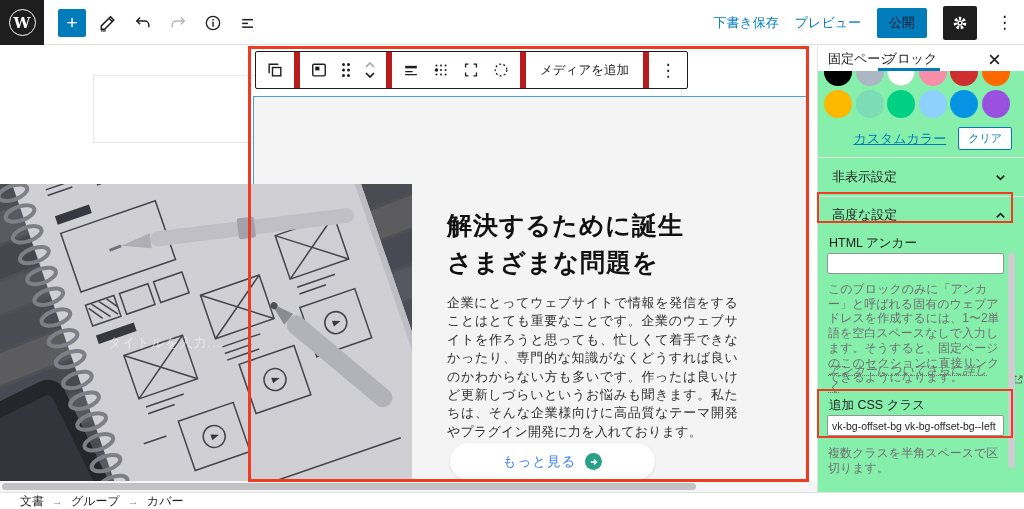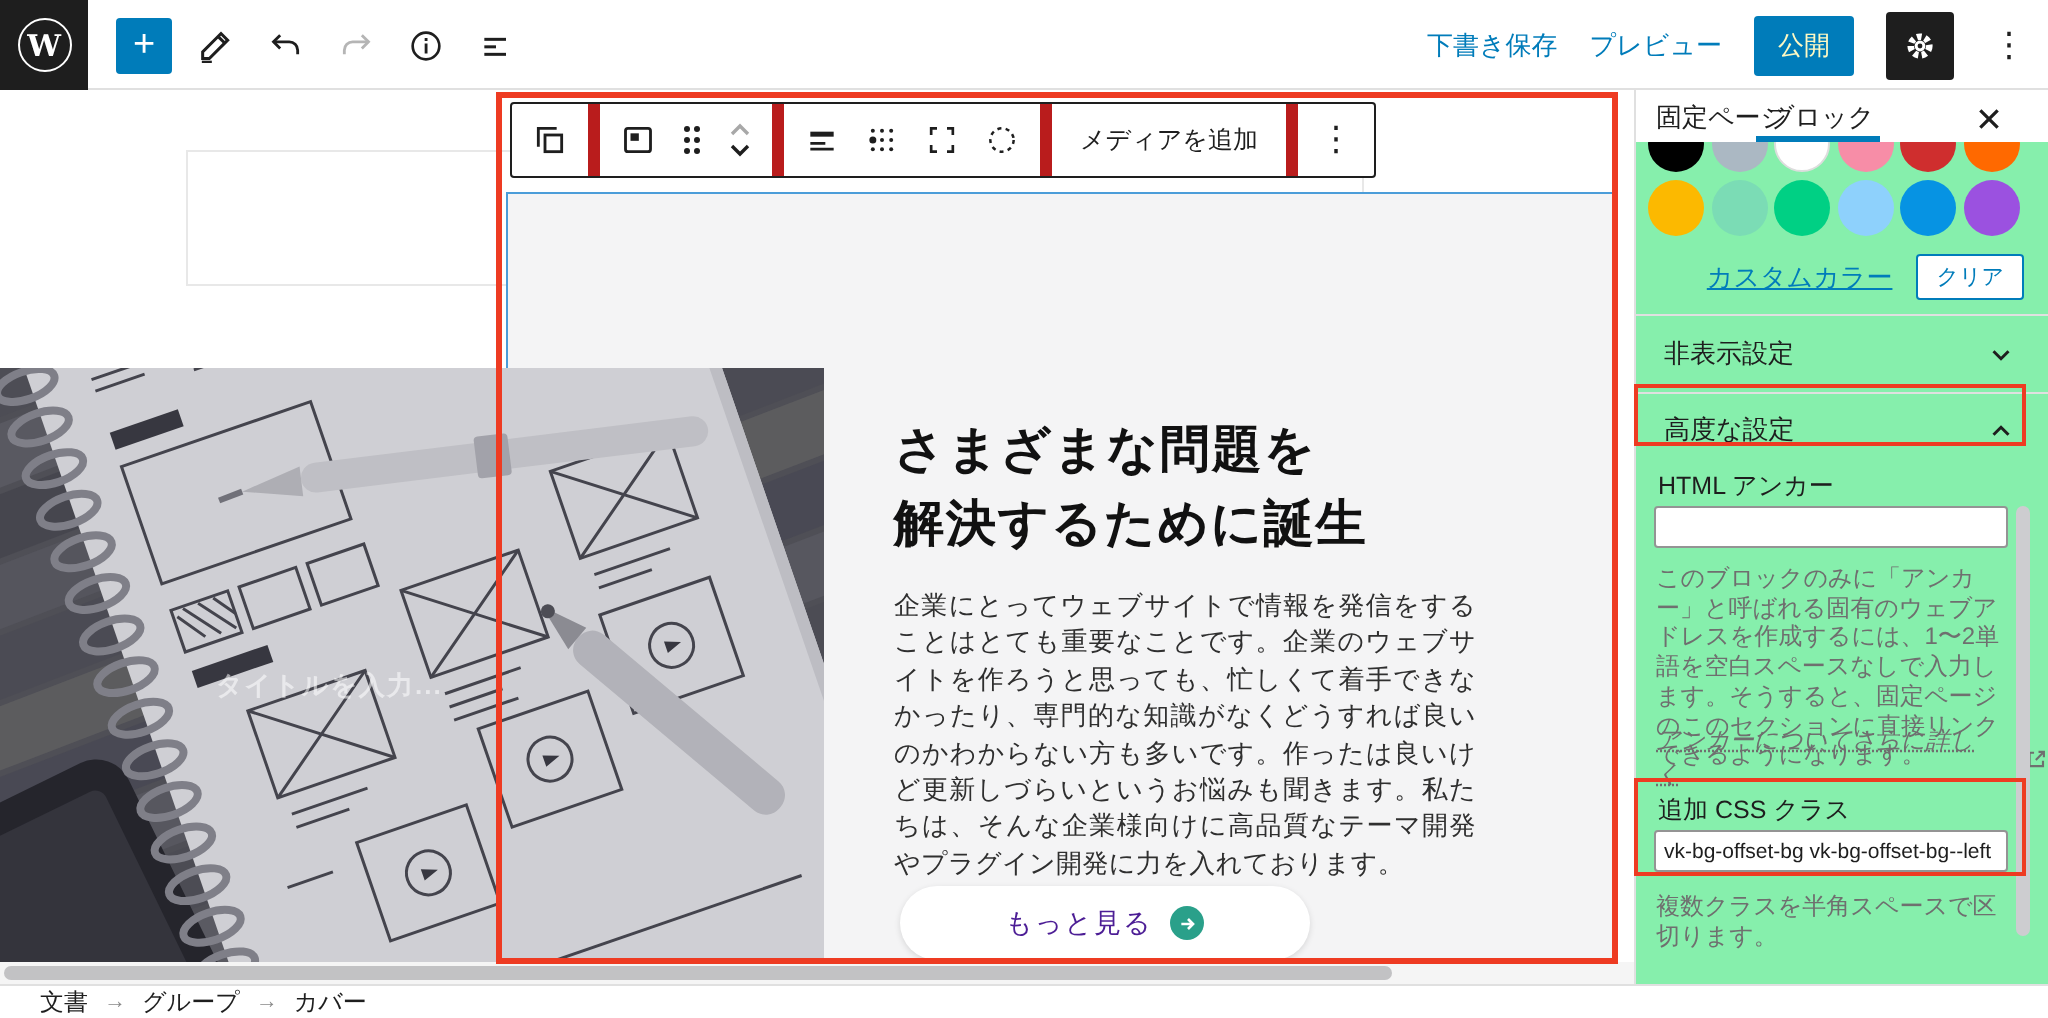--- a/index.html
+++ b/index.html
@@ -14,44 +14,44 @@
                  display:flex; align-items:center; justify-content:center; }
   .wp-circle { width:27px; height:27px; border:1.6px solid #fff; border-radius:50%;
                display:flex; align-items:center; justify-content:center;
                color:#fff; font-family:"DejaVu Serif","Liberation Serif",serif; font-size:15px; font-weight:700; }
   .tb-left { position:absolute; left:58px; top:0; height:45px; display:flex; align-items:center; gap:9px; }
   .inserter-btn { width:28px; height:28px; background:#007cba; border-radius:2px; color:#fff;
                   display:flex; align-items:center; justify-content:center; font-size:19px; font-weight:400; cursor:pointer; }
   .tb-icon { width:26px; height:26px; display:flex; align-items:center; justify-content:center; }
   .tb-right { position:absolute; right:8px; top:0; height:45px; display:flex; align-items:center; gap:16px; }
   .tb-textbtn { color:#007cba; font-size:13px; cursor:pointer; }
-  .publish-btn { background:#007cba; color:#fef9c3; border:none; border-radius:2px; font-size:13px;
+  .publish-btn { background:#007cba; color:#0f172a; border:none; border-radius:2px; font-size:13px;
                  padding:6px 12px; font-family:inherit; cursor:pointer; }
   .settings-btn { width:34px; height:34px; background:#1e1e1e; border-radius:2px;
                   display:flex; align-items:center; justify-content:center; cursor:pointer; }
   .kebab { font-size:17px; color:#1e1e1e; letter-spacing:0; cursor:pointer; padding:0 3px; }
 
   
   .canvas { position:absolute; left:0; top:45px; width:818px; height:447px; background:#fff;
             border-right:1px solid #e0e0e0; overflow:hidden; }
   .empty-title-box { position:absolute; left:93px; top:30px; width:589px; height:68px;
                      border:1px solid #e8e8e8; background:#fff; }
   .group-outline { position:absolute; left:253px; top:51px; width:554px; height:387px;
                    border:1.5px solid #4b9dd9; background:#f4f4f5; }
-  .cover-image { position:absolute; left:0; top:139px; width:412px; height:298px; overflow:hidden;font-weight:bold; }
+  .cover-image { position:absolute; left:0; top:139px; width:412px; height:298px; overflow:hidden; }
   .cover-placeholder { position:absolute; left:108px; top:150px; font-size:13px;
                        color:rgba(255,255,255,0.55); letter-spacing:1px; }
   .cover-heading { position:absolute; left:447px; top:162px; width:340px; font-size:25px;
                    font-weight:700; line-height:37px; color:#111; letter-spacing:1px; }
   .cover-paragraph { position:absolute; left:447px; top:249px; width:291px; font-size:13px;
                      line-height:18.4px; color:#2f2f2f; text-align:justify; letter-spacing:0.2px; }
   .more-btn { position:absolute; left:450px; top:398px; width:205px; height:37px; background:#fff;
               border-radius:19px; box-shadow:0 1px 3px rgba(0,0,0,0.12); display:flex;
               align-items:center; justify-content:center; gap:9px; cursor:pointer; }
-  .more-btn span.lbl { font-size:13.5px; color:#4c1d95; font-weight:500; letter-spacing:1px; }
+  .more-btn span.lbl { font-size:13.5px; color:#3b82f6; font-weight:500; letter-spacing:1px; }
   .arrow-circle { width:17px; height:17px; border-radius:50%; background:#2aa08a;
                   display:flex; align-items:center; justify-content:center; }
 
   
   .block-toolbar { position:absolute; left:255px; top:6px; height:38px; background:#fff;
                    border:1px solid #1e1e1e; border-radius:2px; display:flex; align-items:stretch; z-index:5; }
   .bt-group { display:flex; align-items:center; padding:0 4px; border-right:6px solid #b91c1c; }
   .bt-group:last-child { border-right:none; }
   .bt-btn { width:30px; height:30px; display:flex; align-items:center; justify-content:center; cursor:pointer; }
   .bt-btn.narrow { width:24px; }
@@ -266,22 +266,22 @@
           <rect x="276" y="160" width="132" height="19" rx="9" fill="#c8c8cd"></rect>
           <polygon points="276,163 252,169 276,177" fill="#9b9ba1"></polygon>
           <circle cx="256" cy="169" r="3.5" fill="#55555c"></circle>
         </g>
         <rect width="412" height="298" fill="rgba(28,28,38,0.12)"></rect>
       </svg>
       <div class="cover-placeholder">タイトルを入力...</div>
     </div>
 
     <div class="cover-heading">
+      <div>解決するために誕生</div>
       <div>さまざまな問題を</div>
-      <div>解決するために誕生</div>
     </div>
     <p class="cover-paragraph">企業にとってウェブサイトで情報を発信をすることはとても重要なことです。企業のウェブサイトを作ろうと思っても、忙しくて着手できなかったり、専門的な知識がなくどうすれば良いのかわからない方も多いです。作ったは良いけど更新しづらいというお悩みも聞きます。私たちは、そんな企業様向けに高品質なテーマ開発やプラグイン開発に力を入れております。</p>
     <div class="more-btn">
       <span class="lbl">もっと見る</span>
       <span class="arrow-circle">
         <svg width="10" height="10" viewBox="0 0 12 12">
           <path d="M2 6h7M6 3l3 3-3 3" fill="none" stroke="#fff" stroke-width="1.6"></path>
         </svg>
       </span>
     </div>

